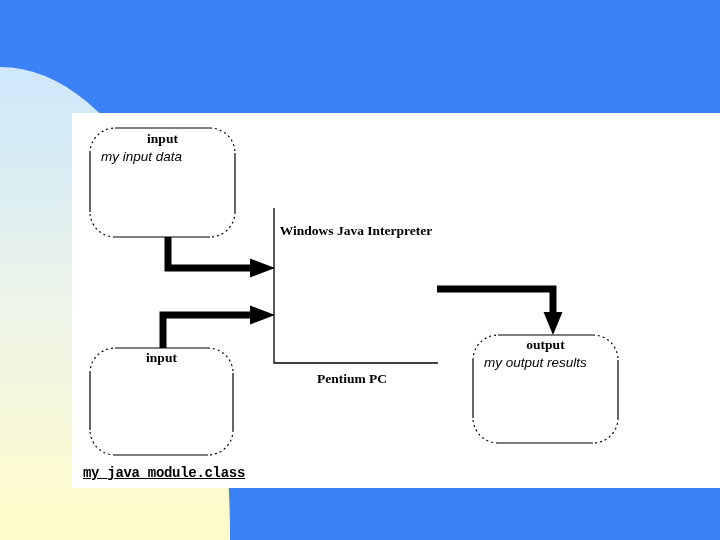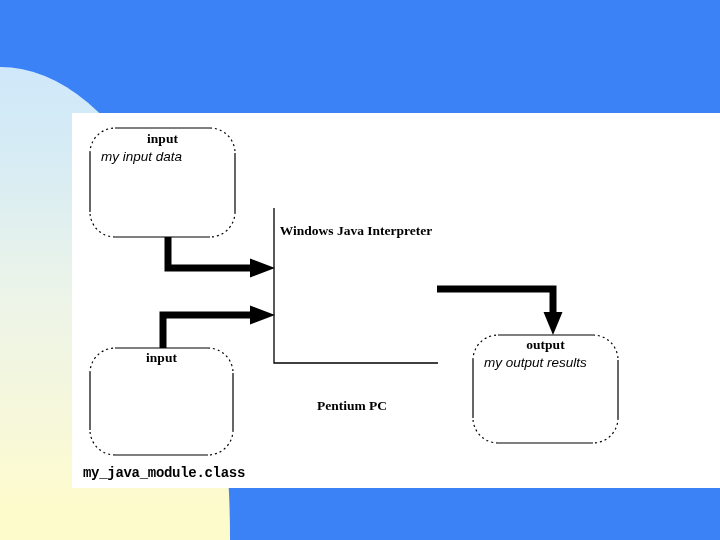--- a/index.html
+++ b/index.html
@@ -7,22 +7,22 @@
          font-family:"Liberation Serif",serif;color:#000;}
   
   .bg-shape{position:absolute;left:-230px;top:67px;width:460px;height:940px;border-radius:50%;
             background:linear-gradient(180deg,#cfe8fa 0%,#d7ecf4 10%,#ecf4e9 24%,#f7f8da 38%,#fdfbcc 47%,#fdfbcc 100%);}
   
   .canvas{position:absolute;left:72px;top:113px;width:648px;height:375px;background:#ffffff;}
   svg.lines{position:absolute;left:0;top:0;width:720px;height:540px;pointer-events:none;}
   .txt{position:absolute;color:#000;}
   .box-title{font:bold 13.5px "Liberation Serif",serif;text-align:center;}
   .box-body{font:italic 13.5px "Liberation Sans",sans-serif;line-height:17px;white-space:pre-line;}
-  .machine-label{font:bold 13.5px "Liberation Serif",serif;text-align:center;margin-top:27px;}
-  .file-label{font:bold 14px "Liberation Mono",monospace;letter-spacing:-0.3px;}
+  .machine-label{font:bold 13.5px "Liberation Serif",serif;text-align:center;}
+  .file-label{font:bold 14px "Liberation Mono",monospace;letter-spacing:-0.3px;text-decoration:underline;}
 </style>
 </head>
 <body>
 
 <div class="stage">
 
   <div class="bg-shape"></div>
   <div class="canvas"></div>
 
   <svg class="lines" viewBox="0 0 720 540">

